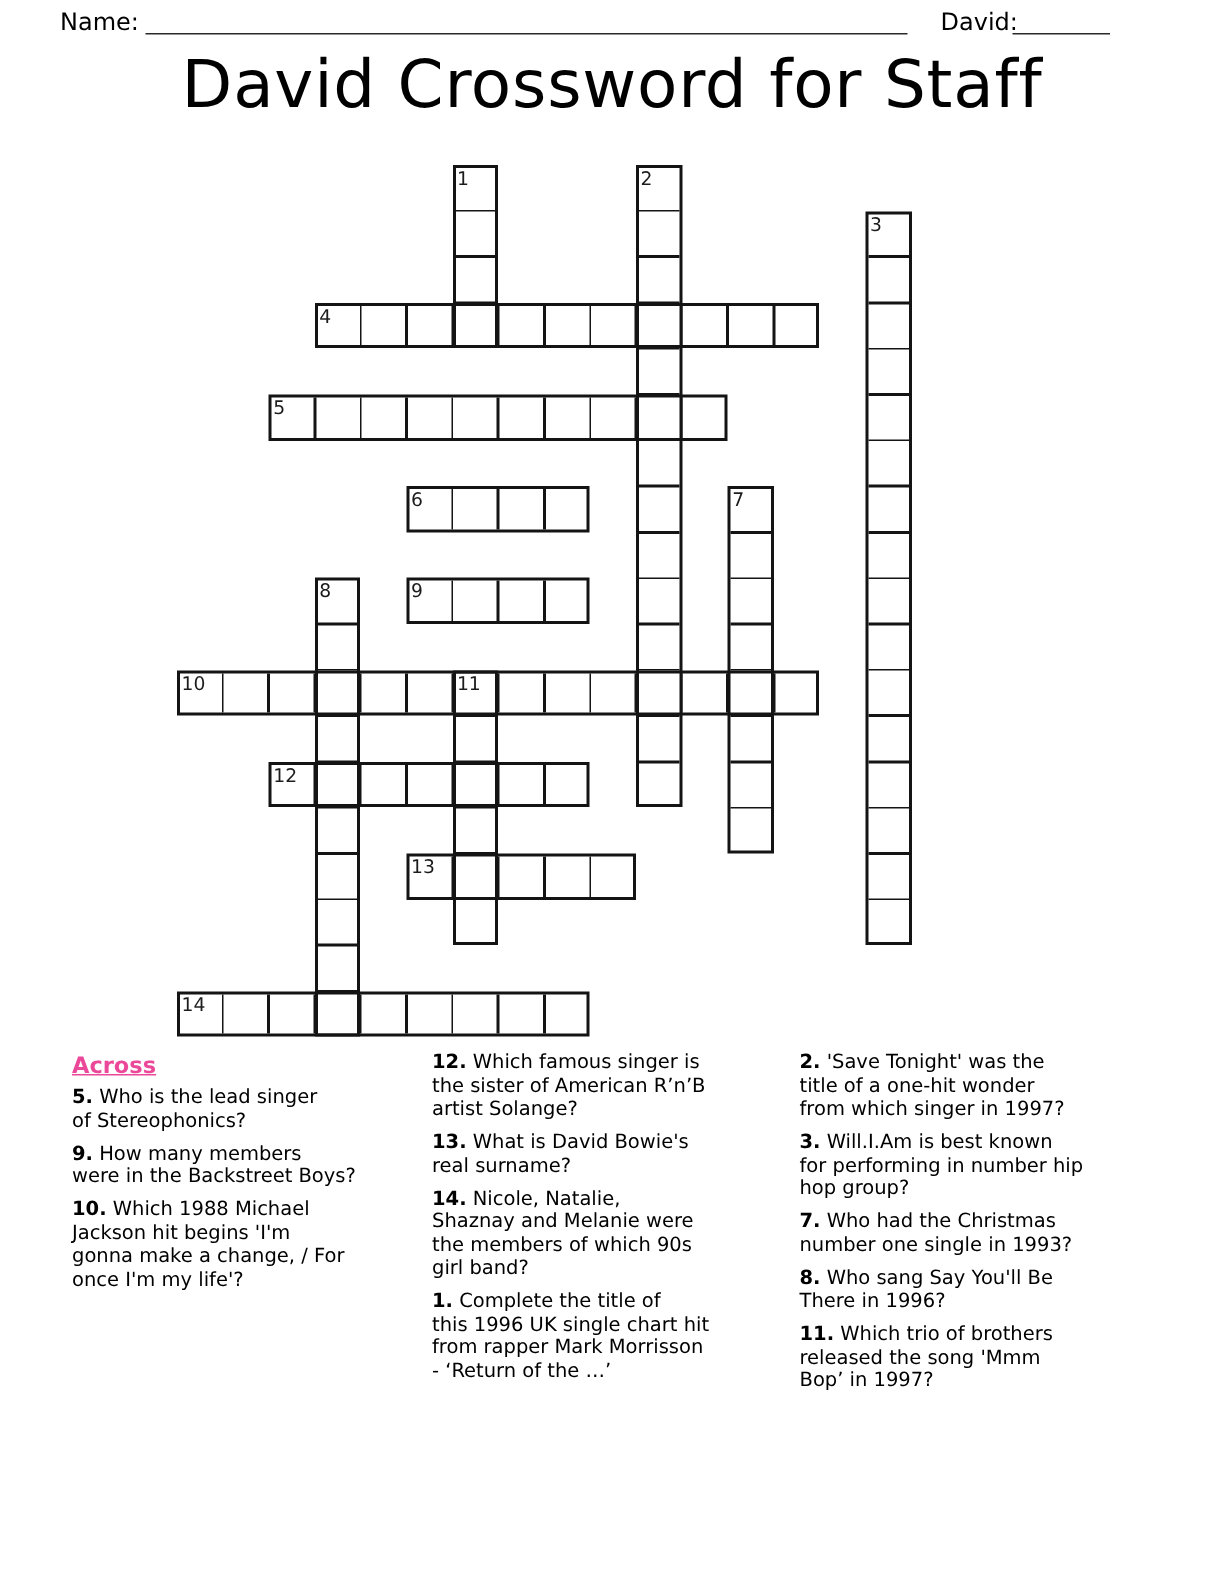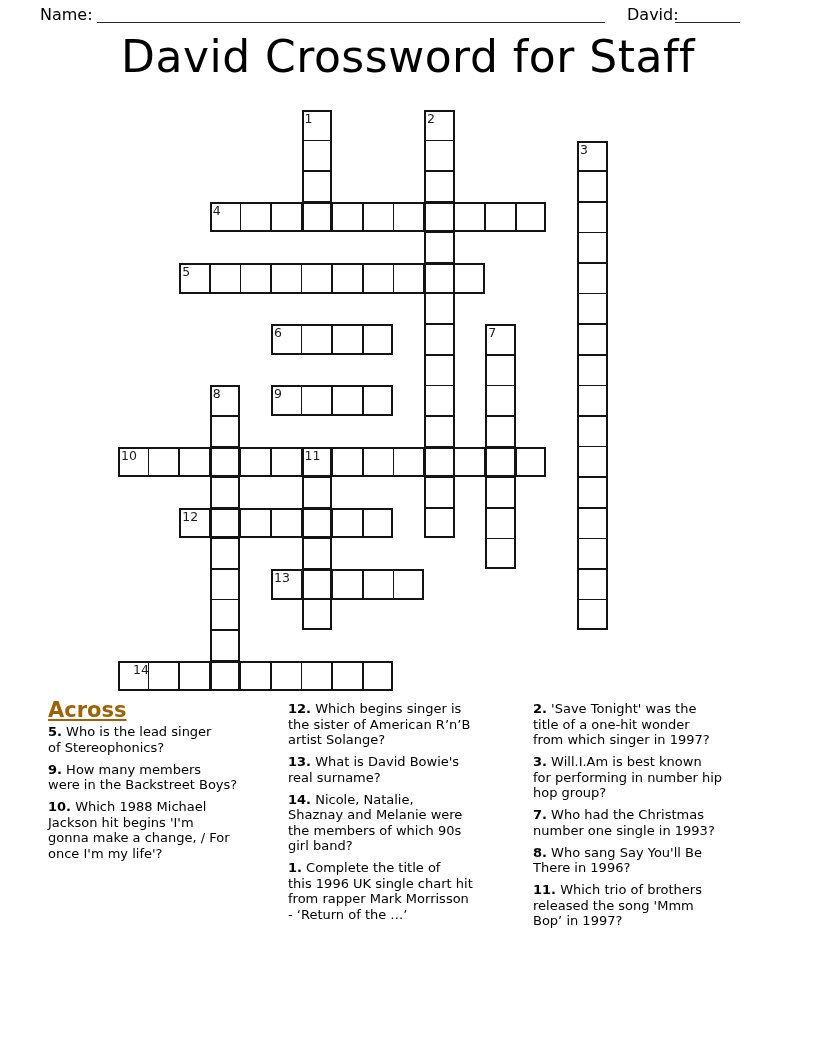--- a/index.html
+++ b/index.html
@@ -16,22 +16,22 @@
 
   
   .grid-layer{position:absolute;inset:0;}
   .word{position:absolute;border:2px solid #141414;box-sizing:border-box;background:transparent;}
   .sep{position:absolute;background:#141414;}
   .cell-num{position:absolute;font-size:12.5px;line-height:13px;color:#1c1c1c;z-index:3;}
 
   
   .clues{position:absolute;inset:0;}
   .clue-col{position:absolute;top:701px;width:242px;}
-  .clue-heading{font-size:21px;line-height:19px;font-weight:bold;text-decoration:underline;
-                margin:0 0 4px 0;color:#a16207;}
+  .clue-heading{font-size:15px;line-height:19px;font-weight:bold;text-decoration:underline;
+                margin:0 0 4px 0;color:#ec4899;}
   .clue-heading.mt{margin-top:2px;}
   .clue{font-size:13px;line-height:15.5px;margin:0 0 6.5px 0;white-space:pre;color:#000;}
   .clue b{font-weight:bold;}
 </style>
 </head>
 <body>
 
 <div class="page">
 
   <span class="hdr-label" style="left:40px">Name:</span>
@@ -184,37 +184,37 @@
       <span class="cell-num" style="left: 212.8px; top: 203.8px;">4</span>
       <span class="cell-num" style="left: 182.2px; top: 265px;">5</span>
       <span class="cell-num" style="left: 274px; top: 326.2px;">6</span>
       <span class="cell-num" style="left: 488.2px; top: 326.2px;">7</span>
       <span class="cell-num" style="left: 212.8px; top: 387.4px;">8</span>
       <span class="cell-num" style="left: 274px; top: 387.4px;">9</span>
       <span class="cell-num" style="left: 121px; top: 448.6px;">10</span>
       <span class="cell-num" style="left: 304.6px; top: 448.6px;">11</span>
       <span class="cell-num" style="left: 182.2px; top: 509.8px;">12</span>
       <span class="cell-num" style="left: 274px; top: 571px;">13</span>
-      <span class="cell-num" style="left: 133px; top: 662.8px;">14</span>
+      <span class="cell-num" style="left: 121px; top: 662.8px;">14</span>
     </div>
 
   <div class="clues">
     <div class="clue-col" style="left:48px">
         <div class="clue-heading">Across</div>
         <div class="clue"><b>5.</b><span> Who is the lead singer
 of Stereophonics?</span></div>
         <div class="clue"><b>9.</b><span> How many members
 were in the Backstreet Boys?</span></div>
         <div class="clue"><b>10.</b><span> Which 1988 Michael
 Jackson hit begins 'I'm
 gonna make a change, / For
 once I'm my life'?</span></div>
       </div>
     <div class="clue-col" style="left:288px">
-        <div class="clue"><b>12.</b><span> Which begins singer is
+        <div class="clue"><b>12.</b><span> Which famous singer is
 the sister of American R’n’B
 artist Solange?</span></div>
         <div class="clue"><b>13.</b><span> What is David Bowie's
 real surname?</span></div>
         <div class="clue"><b>14.</b><span> Nicole, Natalie,
 Shaznay and Melanie were
 the members of which 90s
 girl band?</span></div>
         <div class="clue"><b>1.</b><span> Complete the title of
 this 1996 UK single chart hit

